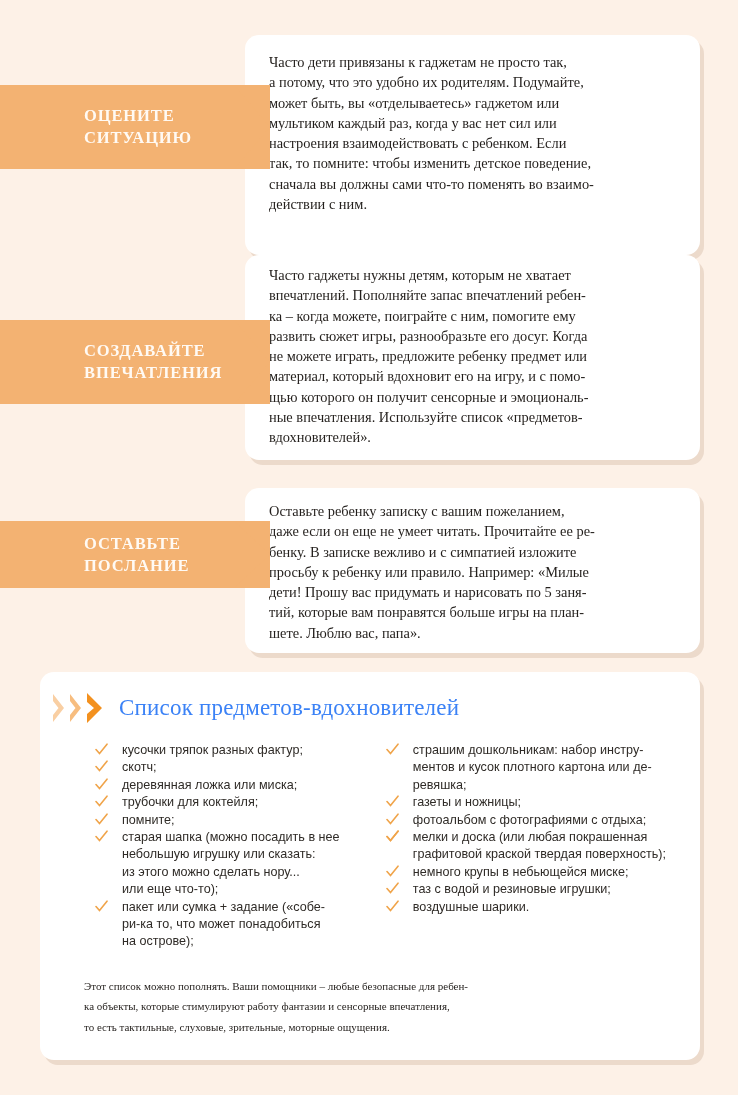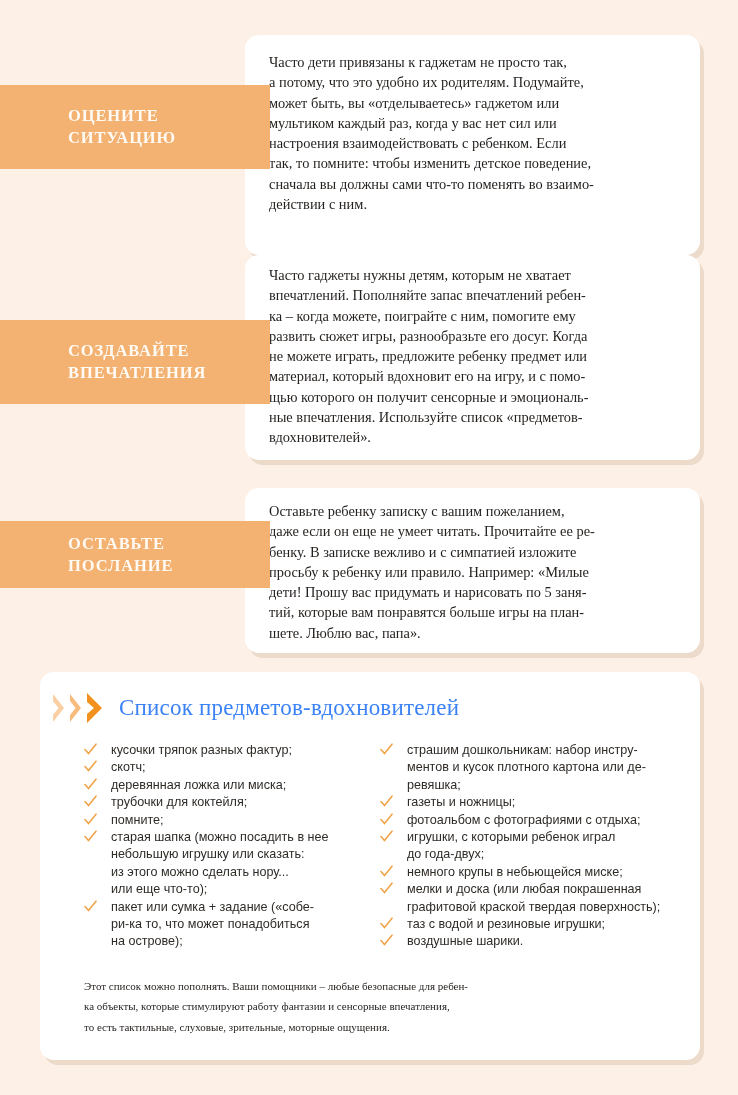--- a/index.html
+++ b/index.html
@@ -69,20 +69,21 @@
     position: relative;
     z-index: 2;
     color: #fffaf4;
     font-family: "Liberation Serif", serif;
     font-weight: bold;
     font-size: 16.5px;
     line-height: 22px;
     letter-spacing: 0.9px;
     white-space: pre-line;
     padding-left: 68px;
+    margin-left: 16px;
   }
 
   
   #list-card {
     position: absolute;
     left: 40px;
     top: 672px;
     width: 660px;
     height: 388px;
     background: #ffffff;
@@ -118,20 +119,21 @@
     letter-spacing: 0.2px;
     white-space: nowrap;
   }
 
   .columns {
     position: absolute;
     top: 70px;
     left: 0;
     right: 0;
     display: flex;
+    padding-left: 11px;
   }
   .col {
     box-sizing: border-box;
   }
   .col-left  { width: 330px; padding-left: 44px; }
   .col-right { width: 330px; padding-left: 10px; }
 
   ul.checklist {
     list-style: none;
     margin: 0;
@@ -292,29 +294,28 @@
 ментов и кусок плотного картона или де-
 ревяшка;</span></li>
         <li><span class="tick"><svg viewBox="0 0 13 13" width="13" height="13">
                 <path d="M1 6.5 L4.5 10.5 L12 1.2" stroke="#f0a44a" stroke-width="1.6" fill="none" stroke-linecap="round"></path>
               </svg></span><span>газеты и ножницы;</span></li>
         <li><span class="tick"><svg viewBox="0 0 13 13" width="13" height="13">
                 <path d="M1 6.5 L4.5 10.5 L12 1.2" stroke="#f0a44a" stroke-width="1.6" fill="none" stroke-linecap="round"></path>
               </svg></span><span>фотоальбом с фотографиями с отдыха;</span></li>
         <li><span class="tick"><svg viewBox="0 0 13 13" width="13" height="13">
                 <path d="M1 6.5 L4.5 10.5 L12 1.2" stroke="#f0a44a" stroke-width="1.6" fill="none" stroke-linecap="round"></path>
-              </svg></span><span>игрушки, с которыми ребенок играл
-до года-двух;</span></li>
-        <li><span class="tick"><svg viewBox="0 0 13 13" width="13" height="13">
-                <path d="M1 6.5 L4.5 10.5 L12 1.2" stroke="#f0a44a" stroke-width="1.6" fill="none" stroke-linecap="round"></path>
-              </svg></span><span>немного крупы в небьющейся миске;</span></li>
+              </svg></span></li>
         <li><span class="tick"><svg viewBox="0 0 13 13" width="13" height="13">
                 <path d="M1 6.5 L4.5 10.5 L12 1.2" stroke="#f0a44a" stroke-width="1.6" fill="none" stroke-linecap="round"></path>
               </svg></span><span>мелки и доска (или любая покрашенная
 графитовой краской твердая поверхность);</span></li>
+        <li><span class="tick"><svg viewBox="0 0 13 13" width="13" height="13">
+                <path d="M1 6.5 L4.5 10.5 L12 1.2" stroke="#f0a44a" stroke-width="1.6" fill="none" stroke-linecap="round"></path>
+              </svg></span><span>немного крупы в небьющейся миске;</span></li>
         <li><span class="tick"><svg viewBox="0 0 13 13" width="13" height="13">
                 <path d="M1 6.5 L4.5 10.5 L12 1.2" stroke="#f0a44a" stroke-width="1.6" fill="none" stroke-linecap="round"></path>
               </svg></span><span>таз с водой и резиновые игрушки;</span></li>
         <li><span class="tick"><svg viewBox="0 0 13 13" width="13" height="13">
                 <path d="M1 6.5 L4.5 10.5 L12 1.2" stroke="#f0a44a" stroke-width="1.6" fill="none" stroke-linecap="round"></path>
               </svg></span><span>воздушные шарики.</span></li>
       </ul>
     </div>
   </div>
 

